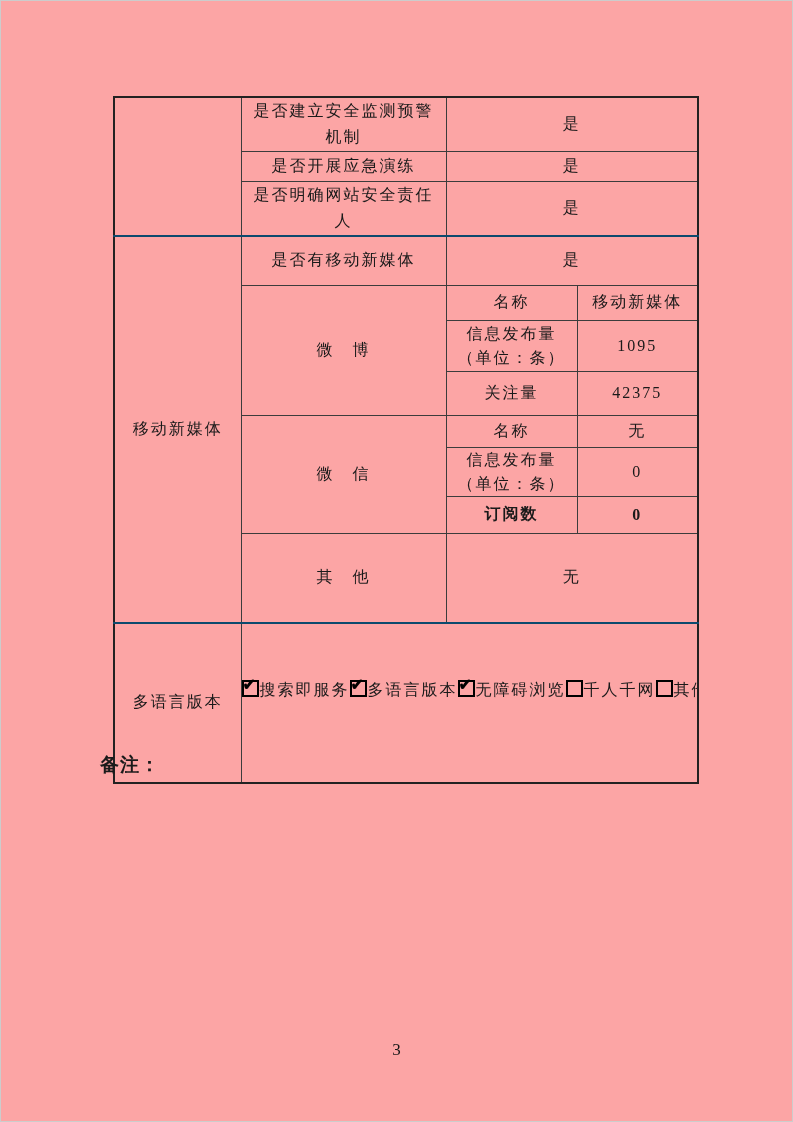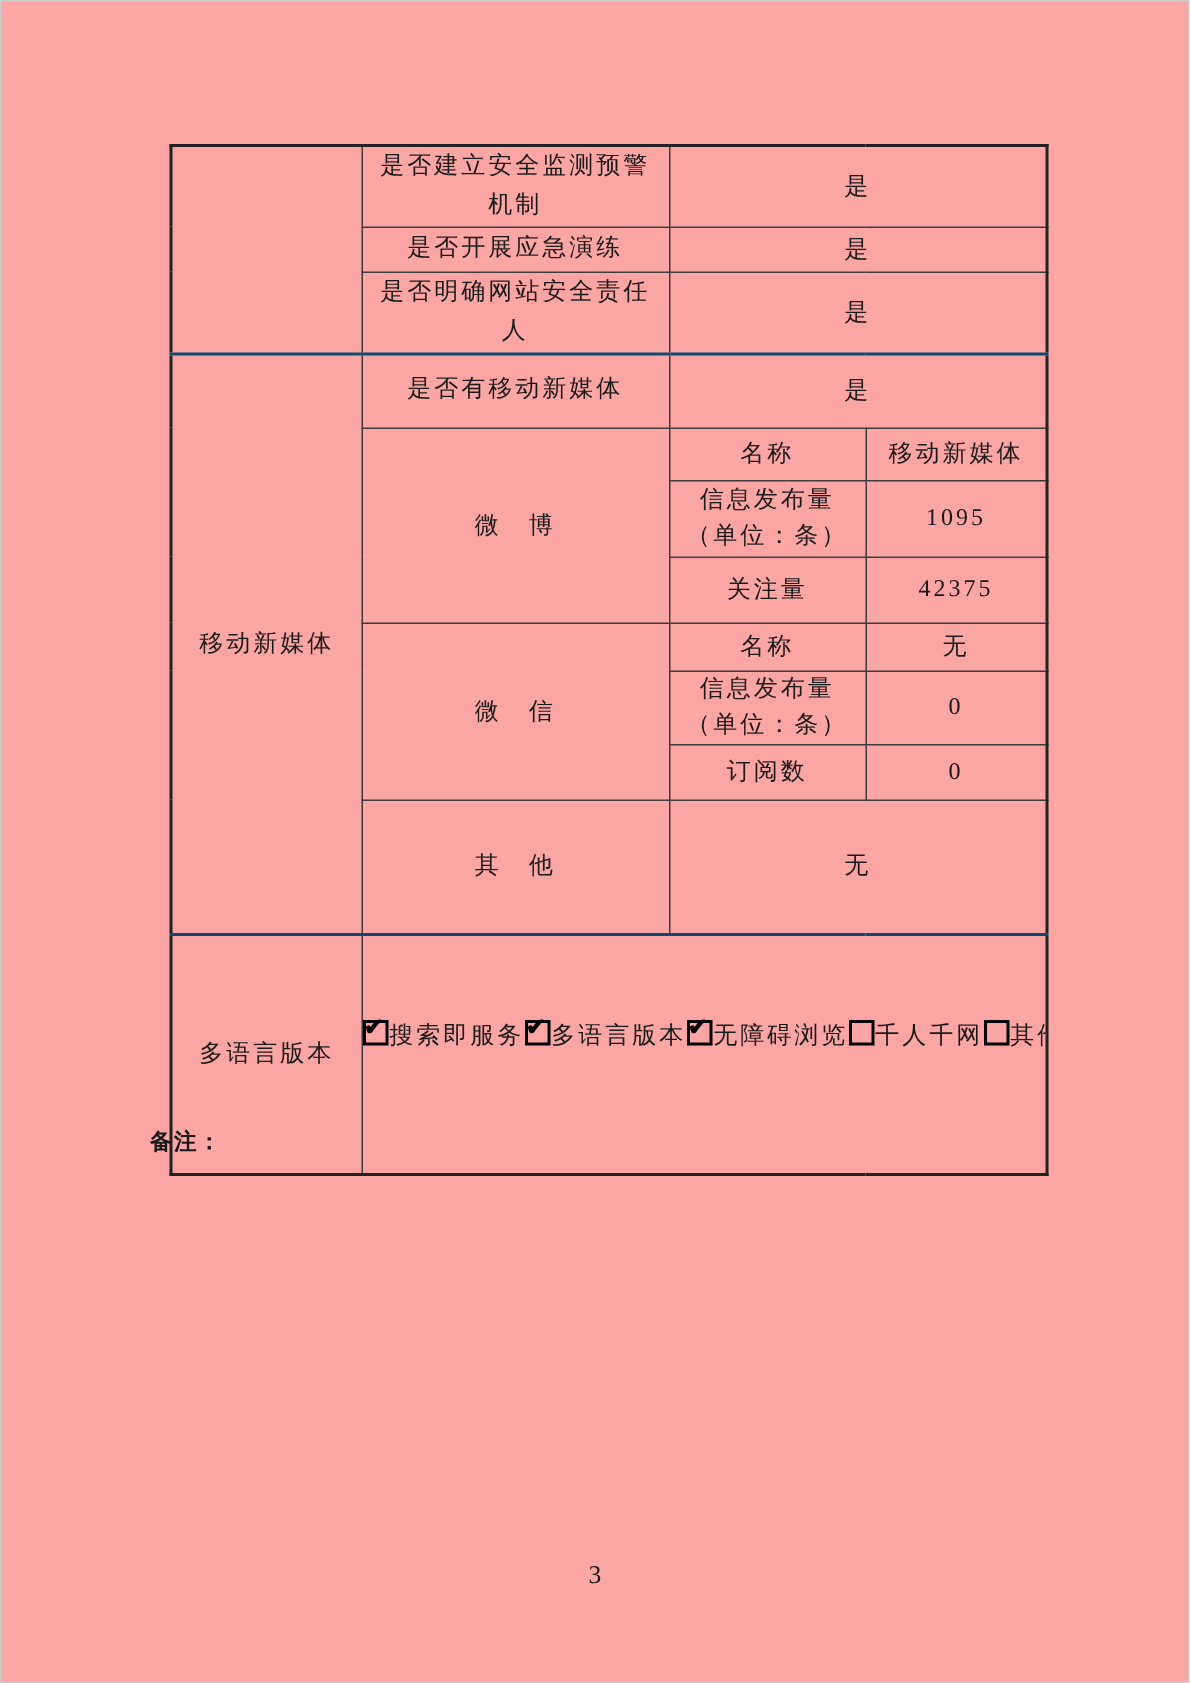--- a/index.html
+++ b/index.html
@@ -45,21 +45,21 @@
   
   .r1 td { height: 51px; }
   .r2 td { height: 29px; }
   .r3 td { height: 31px; }
   .r4 td { height: 48px; }
   .r5 td { height: 34px; }
   .r6 td { height: 50px; }
   .r7 td { height: 43px; }
   .r8 td { height: 31px; }
   .r9 td { height: 48px; }
-  .r10 td { height: 36px; }
+  .r10 td { height: 36px; font-weight: bold; }
   .r11 td { height: 88px; }
   .r12 td { height: 134px; }
 
   .wrap-label {
     display: inline-block;
     max-width: 184px;
     line-height: 1.65;
   }
   .two-line span {
     display: block;
@@ -97,21 +97,21 @@
     font-size: 16px;
     font-weight: bold;
     color: #000000;
     letter-spacing: 0;
   }
 
   .remark {
     position: absolute;
     left: 100px;
     top: 752px;
-    font-size: 15px;
+    font-size: 19px;
     font-weight: bold;
     letter-spacing: 1px;
   }
   .pageno {
     position: absolute;
     left: 0;
     top: 1040px;
     width: 100%;
     text-align: center;
     font-size: 17px;

